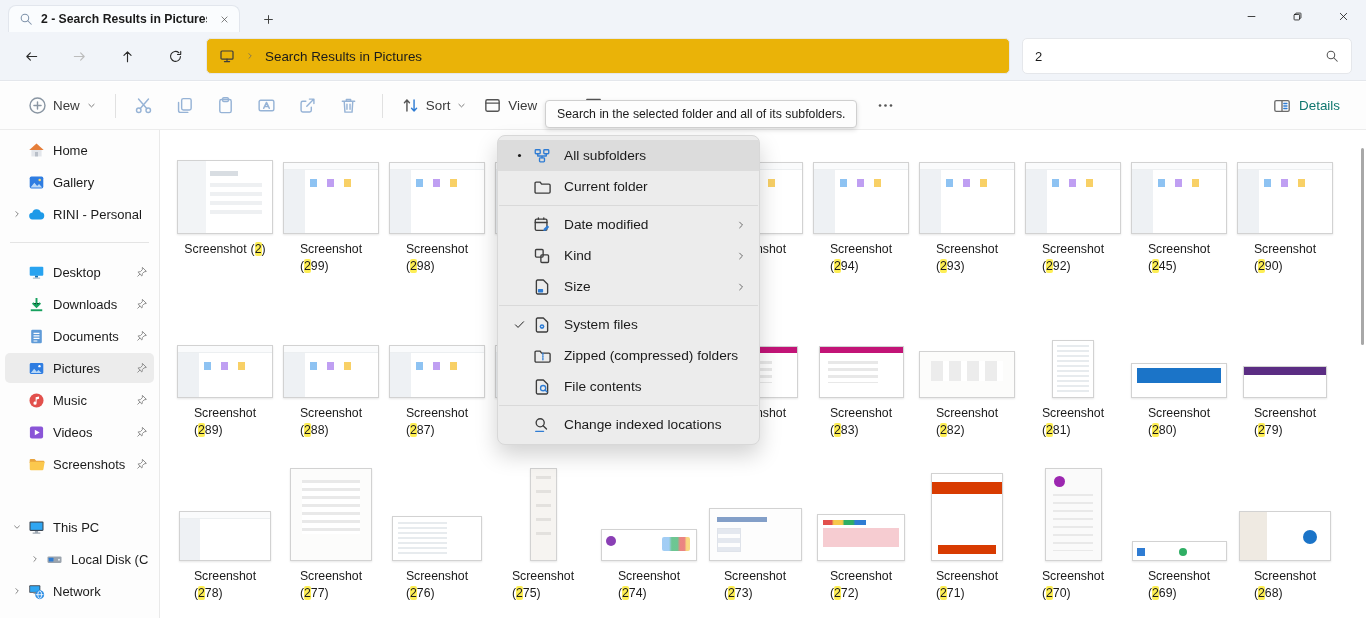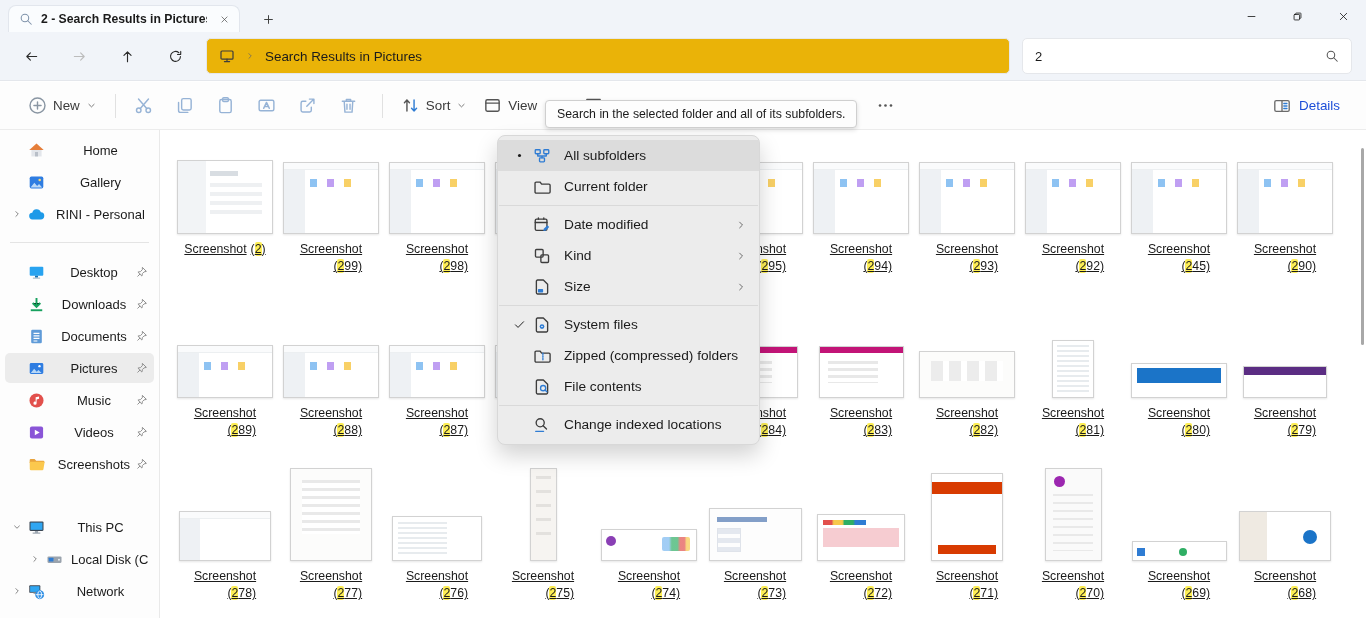--- a/index.html
+++ b/index.html
@@ -36,26 +36,26 @@
   .toolbar { position:absolute; top:82px; left:0; right:0; height:48px; background:#fdfdfd; border-bottom:1px solid #ececec; display:flex; align-items:center; padding:0 20px; }
   .tbtn { display:flex; align-items:center; gap:6px; height:36px; padding:0 8px; border-radius:5px; font-size:13.4px; color:#3b3b3b; background:none; border:none; flex:none; }
   .tbtn .ticon { width:19px; height:19px; color:#555; }
   .tbtn.pale .ticon { color:#96b3d6; }
   .tbtn.tb-new .ticon { color:#8a96a3; }
   .tchev { width:11px; height:11px; color:#5f5f5f; }
   .tsep { width:1px; height:24px; background:#e1e1e1; margin:0 10px; flex:none; }
   .tb-so { width:206px; justify-content:space-between; margin-left:14px; }
   .tb-so .tchev { color:#2f7cd3; }
   .tb-more { margin-left:86px; }
-  .details-btn { margin-left:auto; display:flex; align-items:center; gap:8px; font-size:13.4px; color:#1d4ed8; background:none; border:none; padding:0 6px; height:36px; }
+  .details-btn { margin-left:auto; display:flex; align-items:center; gap:8px; font-size:13.4px; color:#0f766e; background:none; border:none; padding:0 6px; height:36px; }
   .details-btn .ticon { width:18px; height:18px; color:#6b6b6b; }
 
   
   .sidebar { position:absolute; top:130px; left:0; width:160px; bottom:0; background:#fdfdfd; border-right:1px solid #e9e9e9; padding-top:5px; overflow:hidden; }
-  .sbi { display:flex; align-items:center; height:30px; margin:0 5px 2px 5px; padding:0 6px 0 7px; border-radius:5px; font-size:13px;text-align:center; }
+  .sbi { display:flex; align-items:center; height:30px; margin:0 5px 2px 5px; padding:0 6px 0 7px; border-radius:5px; font-size:13px; }
   .sbi.sel { background:#ececec; }
   .sbi.ind1 { margin-left:23px; }
   .schev { width:15px; height:12px; display:flex; align-items:center; color:#5f5f5f; flex:none; }
   .schev svg { width:10px; height:10px; }
   .sic { width:17px; height:17px; margin:0 8px 0 1px; flex:none; }
   .slabel { flex:1; white-space:nowrap; overflow:hidden; }
   .spin { width:13px; height:13px; color:#8e8e8e; flex:none; }
   .spin svg { width:13px; height:13px; }
   .sdiv { height:1px; background:#e4e4e4; margin:13px 10px 14px 10px; }
   .sgap { height:31px; }
@@ -63,21 +63,21 @@
   
   .main { position:absolute; left:161px; top:130px; right:0; bottom:0; background:#fff; overflow:hidden; }
   .grow { display:flex; padding-left:11px; }
   .gcell { width:106px; flex:none; display:flex; flex-direction:column; align-items:center; }
   .tarea { display:flex; align-items:flex-end; justify-content:center; }
   .grow.r0 { margin-top:28px; } .r0 .tarea { height:76px; }
   .grow.r1 { margin-top:64px; } .r1 .tarea { height:58px; }
   .grow.r2 { margin-top:26px; } .r2 .tarea { height:95px; }
   .thumb { position:relative; background:#fff; border:1px solid #d2d2d2; box-shadow:0 1px 2px rgba(0,0,0,.10); overflow:hidden; flex:none; }
   .thumb::before, .thumb::after { content:""; position:absolute; }
-  .glbl { margin-top:7px; font-size:12.3px; text-align:right; line-height:1.42;text-decoration:underline; }
+  .glbl { margin-top:7px; font-size:12.3px; text-align:left; line-height:1.42; }
   .glbl .l1, .glbl .l2 { display:block; }
   .glbl.inline { display:flex; gap:4px; }
   .glbl.inline .l1, .glbl.inline .l2 { display:inline; }
   .ghl { background:#fdee55; border-radius:2px; }
 
   
   .v-settings{width:96px;height:74px;background:linear-gradient(90deg,#f2f4f6 0 30%,#fff 30%);}
   .v-settings::before{left:34%;top:10px;width:30%;height:5px;background:#d8dde2;}
   .v-settings::after{left:34%;top:22px;width:55%;height:32px;background:repeating-linear-gradient(180deg,#eef0f2 0 4px,#fff 4px 9px);}
   .v-exp72{width:96px;height:72px;}

